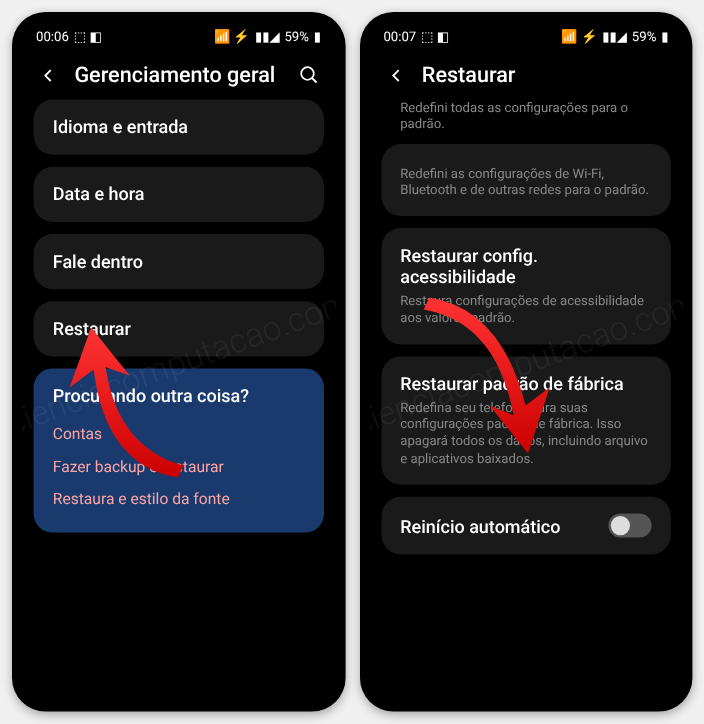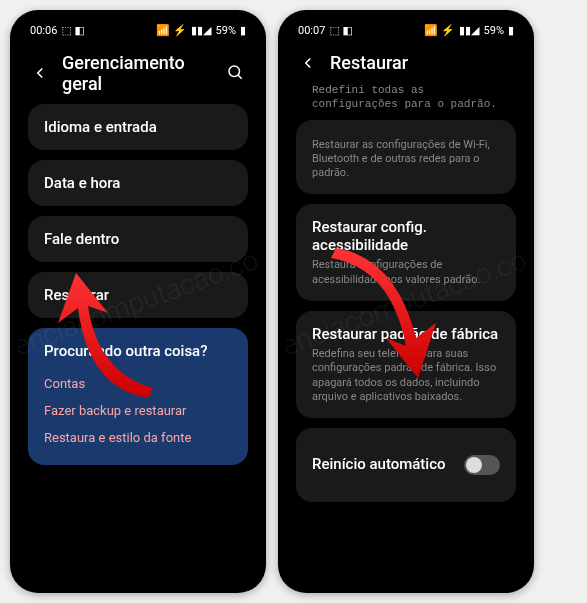--- a/index.html
+++ b/index.html
@@ -8,21 +8,21 @@
     background: #f0f0f0;
     font-family: -apple-system, BlinkMacSystemFont, 'Segoe UI', Roboto, sans-serif;
     width: 587px;
     height: 603px;
     display: flex;
     gap: 12px;
     padding: 10px;
     box-sizing: border-box;
   }
   .phone {
-    width: 256px;
+    width: 278px;
     height: 583px;
     background: #000;
     border-radius: 28px;
     padding: 8px;
     box-sizing: border-box;
     position: relative;
     box-shadow: 0 2px 8px rgba(0,0,0,0.3);
   }
   .screen {
     width: 100%;
@@ -113,29 +113,28 @@
     color: #fca5a5;
     font-size: 13px;
     font-weight: 400;
     padding: 6px 0;
   }
   .section-desc-top {
     color: #888;
     font-size: 11px;
     padding: 0 16px 8px 16px;
     line-height: 1.3;
-    font-family: Liberation Mono, monospace;
   }
   .toggle-item {
     background: #1a1a1a;
     border-radius: 16px;
-    padding: 27px 16px;
+    padding: 14px 16px;
     margin-bottom: 10px;
     display: flex;
-    align-items: flex-start;
+    align-items: flex-end;
     gap: 10px;
   }
   .toggle-text {
     flex: 1;
   }
   .toggle-title {
     color: #fff;
     font-size: 15px;
     font-weight: 500;
   }
@@ -261,21 +260,21 @@
       <div class="back-arrow">
         <svg width="18" height="18" viewBox="0 0 24 24" fill="none" stroke="#fff" stroke-width="2">
             <polyline points="15 18 9 12 15 6"></polyline>
           </svg>
       </div>
       <div class="header-title">Restaurar</div>
     </div>
     <div class="content">
       <div class="section-desc-top">Redefini todas as configurações para o padrão.</div>
       <div class="list-item">
-        <div class="list-item-desc">Restaurar as configurações de Wi-Fi, Bluetooth e de outras redes para o padrão.</div>
+        <div class="list-item-desc">Redefini as configurações de Wi-Fi, Bluetooth e de outras redes para o padrão.</div>
       </div>
       <div class="list-item">
         <div class="list-item-title">Restaurar config. acessibilidade</div>
         <div class="list-item-desc">Restaura configurações de acessibilidade aos valores padrão.</div>
       </div>
       <div class="list-item">
         <div class="list-item-title">Restaurar padrão de fábrica</div>
         <div class="list-item-desc">Redefina seu telefone para suas configurações padrão de fábrica. Isso apagará todos os dados, incluindo arquivo e aplicativos baixados.</div>
       </div>
       <div class="toggle-item">

